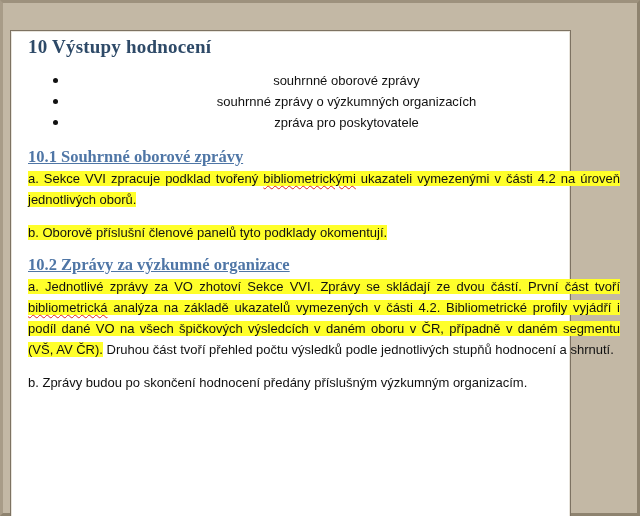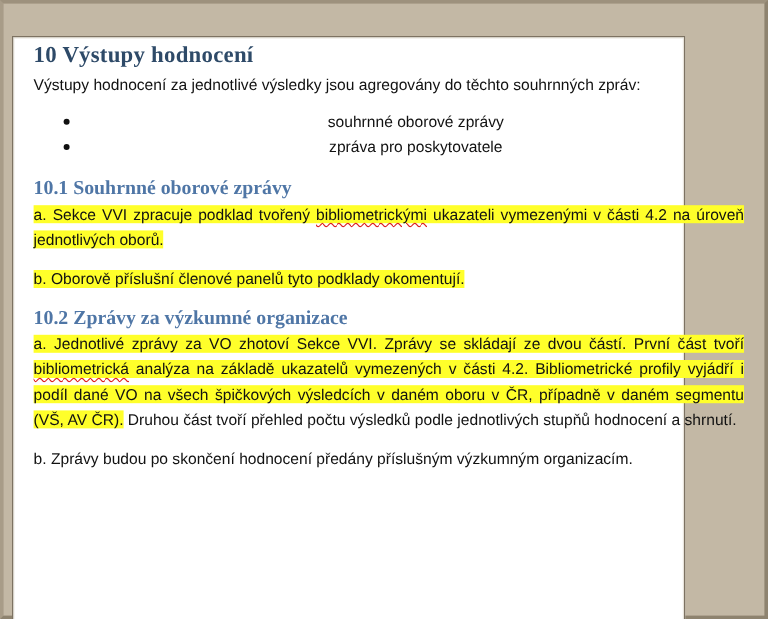--- a/index.html
+++ b/index.html
@@ -40,43 +40,44 @@
       line-height: 26px;
       letter-spacing: 0.2px;
     }
     h2 {
       font-family: "Liberation Serif", "DejaVu Serif", serif;
       font-weight: bold;
       font-size: 16.5px;
       color: #4f76a6;
       margin: 0;
       line-height: 22px;
+      text-decoration: underline;
     }
     p { margin: 0; text-align: justify; }
     .hl { background: #ffff2a; }
     .spell { text-decoration: underline wavy #d22; text-decoration-thickness: 1px; text-underline-offset: 2px; }
     ul { list-style: none; margin: 10px 0 0 0; padding: 0; text-align: center; }
     ul li { position: relative; padding-left: 45px; line-height: 21px; }
     ul li .bullet {
       position: absolute; left: 25px; top: 8px; width: 5px; height: 5px;
       border-radius: 50%; background: #111;
     }
   </style>
 </head>
 <body>
 
 <div class="frame">
   <div class="page">
     <div class="content">
 
       <h1>10 Výstupy hodnocení</h1>
-      <p style="text-align:left;">Výstupy hodnocení za jednotlivé výsledky jsou agregovány do těchto souhrnných zpráv:</p>
 
       <ul>
         <li><span class="bullet"></span><span>souhrnné oborové zprávy</span></li>
+        <li><span class="bullet"></span><span>souhrnné zprávy o výzkumných organizacích</span></li>
         <li><span class="bullet"></span><span>zpráva pro poskytovatele</span></li>
       </ul>
 
       <h2 style="margin-top:13px;">10.1 Souhrnné oborové zprávy</h2>
       <p>
         <span class="hl"><span>a. Sekce VVI zpracuje podklad tvořený </span><span class="spell">bibliometrickými</span><span> ukazateli vymezenými v části 4.2 na úroveň jednotlivých oborů.</span></span>
       </p>
       <p style="margin-top:12px;">
         <span class="hl">b. Oborově příslušní členové panelů tyto podklady okomentují.</span>
       </p>

